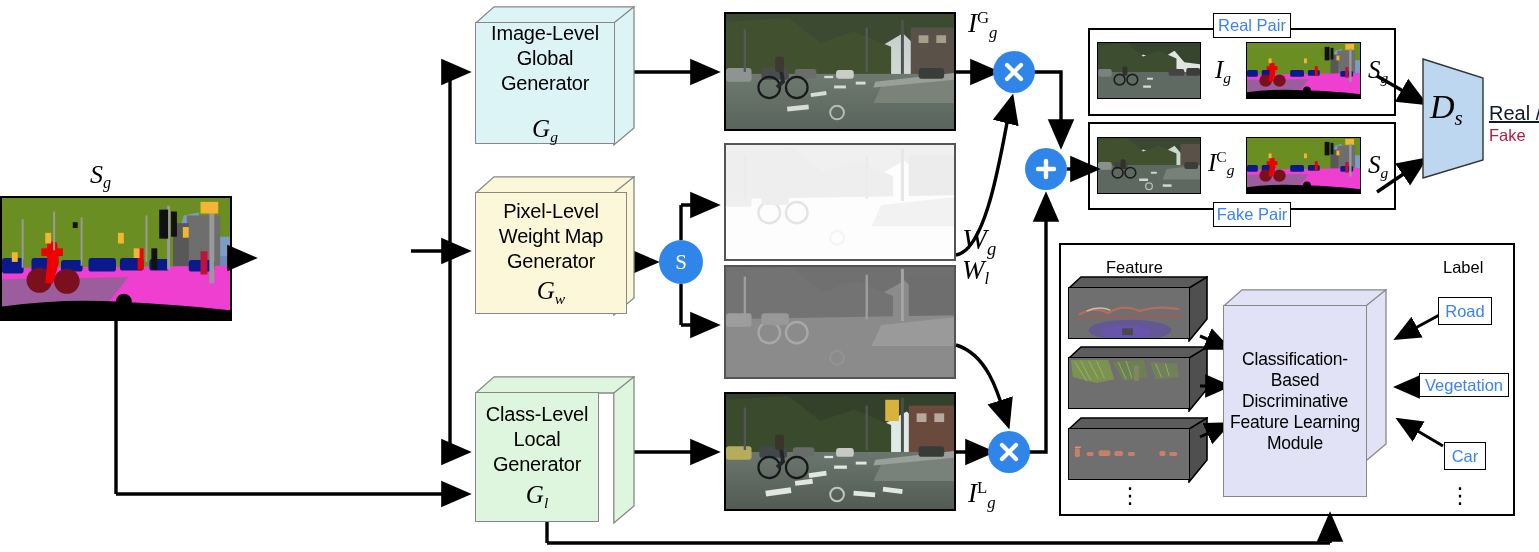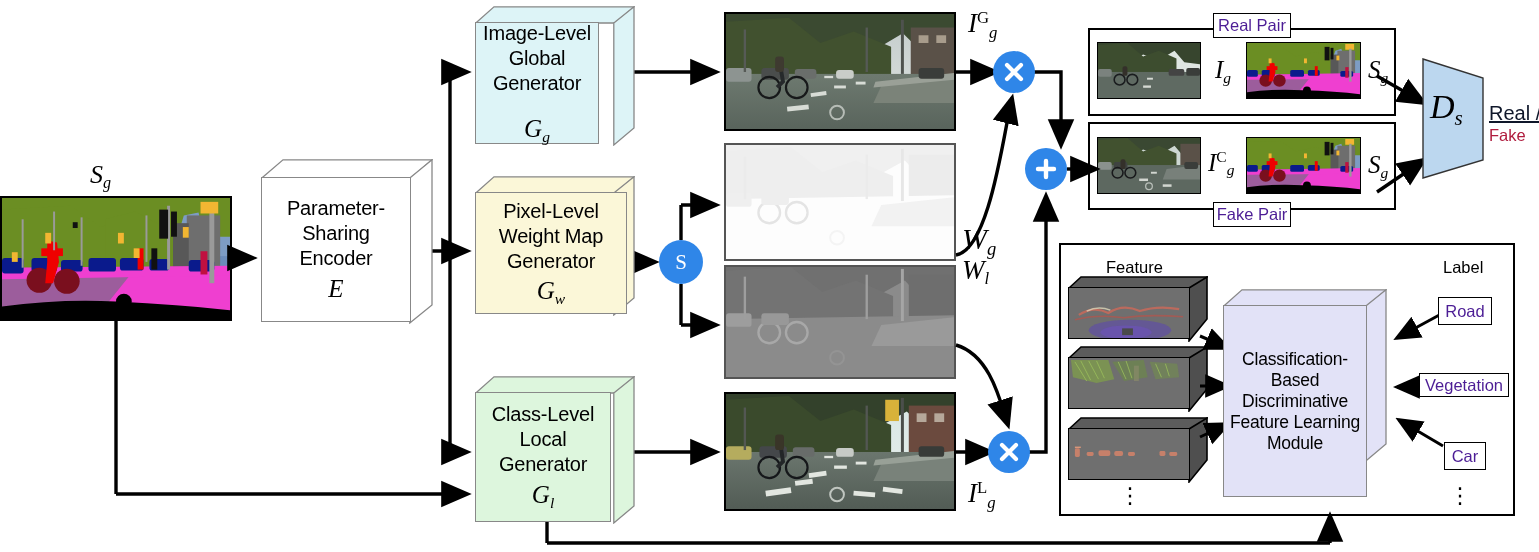--- a/index.html
+++ b/index.html
@@ -15,21 +15,21 @@
   .sym{font-family:"Liberation Serif",serif;font-style:italic;font-size:25px;color:#000;}
   .sub{font-size:0.62em;vertical-align:-0.32em;font-style:italic;}
   .sup{font-size:0.62em;vertical-align:0.55em;font-style:normal;}
   .mathlbl{position:absolute;font-family:Liberation Serif, serif;font-style:italic;color:#000;white-space:nowrap;}
   .photo{position:absolute;border:2px solid #000;box-sizing:border-box;overflow:hidden;}
   .pimg{position:absolute;left:0;top:0;width:100%;height:100%;}
   .op{position:absolute;border-radius:50%;background:#2f86e8;display:flex;align-items:center;justify-content:center;}
   .op svg{display:block;}
   .opS{color:#fff;font-size:21px;font-family:"Liberation Serif",serif;}
   .tagbox{position:absolute;border:1.6px solid #000;background:#fff;display:flex;align-items:center;justify-content:center;
-    font-size:16.5px;color:#4c1d95;box-sizing:border-box;z-index:6;}
+    font-size:16.5px;color:#3b82f6;box-sizing:border-box;z-index:6;}
   .plain{position:absolute;border:2.2px solid #000;box-sizing:border-box;background:#fff;}
   .fcube{position:absolute;}
   .fcube .ffront{position:absolute;left:0;top:0;right:0;bottom:0;border:1.6px solid #000;box-sizing:border-box;overflow:hidden;background:#6f6f6f;z-index:3;}
   .smalltxt{position:absolute;font-size:16.5px;color:#000;}
   .dots{position:absolute;font-size:22px;color:#000;line-height:8px;text-align:center;}
 </style>
 </head>
 <body>
 
 <div id="root">
@@ -87,36 +87,22 @@
       <rect x="118" y="36" width="6" height="11" fill="#f2b632"></rect>
       <rect x="134" y="52" width="6" height="10" fill="#f2b632"></rect>
       <rect x="184" y="30" width="6" height="11" fill="#f2b632"></rect>
       <rect x="202" y="4" width="18" height="12" fill="#f2b632"></rect>
       <rect x="160" y="12" width="9" height="30" fill="#111"></rect>
       <rect x="172" y="14" width="6" height="26" fill="#111"></rect>
       <rect x="72" y="25" width="5" height="6" fill="#111"></rect>
     </svg>
   </div>
 
-  <div class="cube" style="left:261px;top:177px;width:150px;height:145px;">
-    <svg class="top" style="left:0;top:-18px;width:172px;height:20px;" viewBox="0 0 172 20" preserveAspectRatio="none">
-      <polygon points="0.8,19 22,0.8 171,0.8 150,19" fill="#ffffff" stroke="#888" stroke-width="1.3"></polygon>
-    </svg>
-    <svg class="side" style="left:148px;top:-18px;width:24px;height:165px;" viewBox="0 0 24 165" preserveAspectRatio="none">
-      <polygon points="0.8,19 23,0.8 23,146 0.8,164" fill="#ffffff" stroke="#888" stroke-width="1.3"></polygon>
-    </svg>
-    <div class="face" style="background:#ffffff;">
-      <div class="boxtxt">Parameter-</div>
-      <div class="boxtxt">Sharing</div>
-      <div class="boxtxt">Encoder</div>
-      <div class="sym" style="margin-top:4px;">E</div>
-    </div>
-  </div>
-
-  <div class="cube" style="left:475px;top:22px;width:124px;height:122px;">
+
+  <div class="cube" style="left:475px;top:22px;width:140px;height:122px;">
     <svg class="top" style="left:0;top:-16px;width:160px;height:18px;" viewBox="0 0 160 18" preserveAspectRatio="none">
       <polygon points="0.8,17 19,0.8 159,0.8 141,17" fill="#ddf4f7" stroke="#888" stroke-width="1.3"></polygon>
     </svg>
     <svg class="side" style="left:138px;top:-16px;width:22px;height:140px;" viewBox="0 0 22 140" preserveAspectRatio="none">
       <polygon points="0.8,17 21,0.8 21,122 0.8,139" fill="#ddf4f7" stroke="#888" stroke-width="1.3"></polygon>
     </svg>
     <div class="face" style="background:#ddf4f7;">
       <div class="boxtxt">Image-Level</div>
       <div class="boxtxt">Global</div>
       <div class="boxtxt">Generator</div>
@@ -136,21 +122,21 @@
     <div class="face" style="background:#fbf7d8;">
       <div class="boxtxt">Pixel-Level</div>
       <div class="boxtxt">Weight Map</div>
       <div class="boxtxt">Generator</div>
       <div class="sym" style="margin-top:3px;">
         <span>G</span><span class="sub">w</span>
       </div>
     </div>
   </div>
 
-  <div class="cube" style="left:475px;top:392px;width:136px;height:130px;">
+  <div class="cube" style="left:475px;top:392px;width:124px;height:130px;">
     <svg class="top" style="left:0;top:-16px;width:160px;height:18px;" viewBox="0 0 160 18" preserveAspectRatio="none">
       <polygon points="0.8,17 19,0.8 159,0.8 141,17" fill="#ddf6dd" stroke="#888" stroke-width="1.3"></polygon>
     </svg>
     <svg class="side" style="left:138px;top:-16px;width:22px;height:148px;" viewBox="0 0 22 148" preserveAspectRatio="none">
       <polygon points="0.8,17 21,0.8 21,130 0.8,147" fill="#ddf6dd" stroke="#888" stroke-width="1.3"></polygon>
     </svg>
     <div class="face" style="background:#ddf6dd;">
       <div class="boxtxt">Class-Level</div>
       <div class="boxtxt">Local</div>
       <div class="boxtxt">Generator</div>

